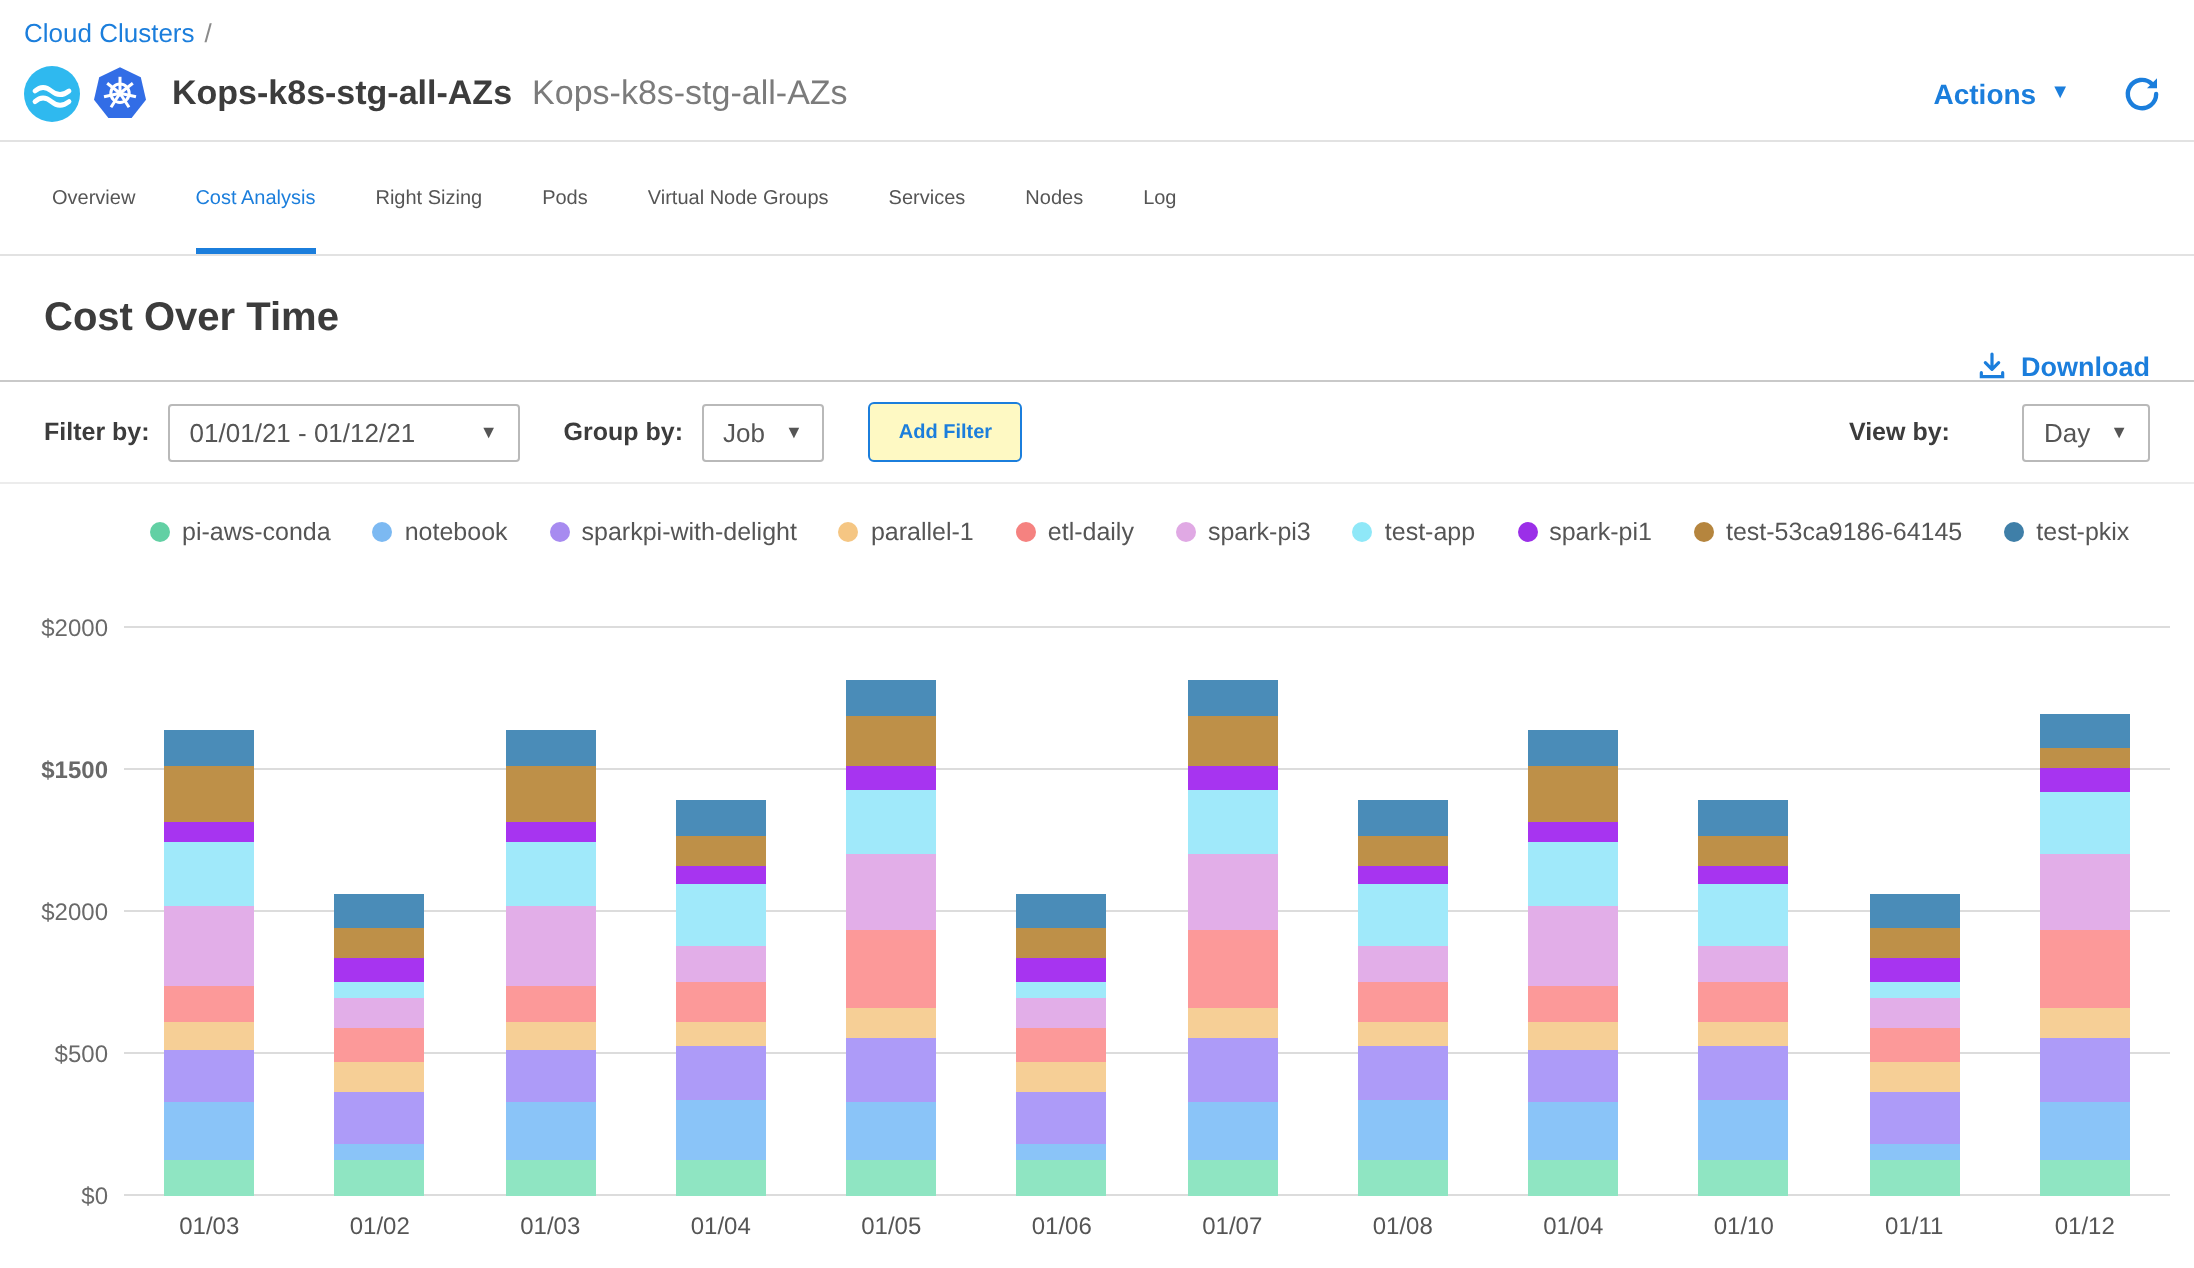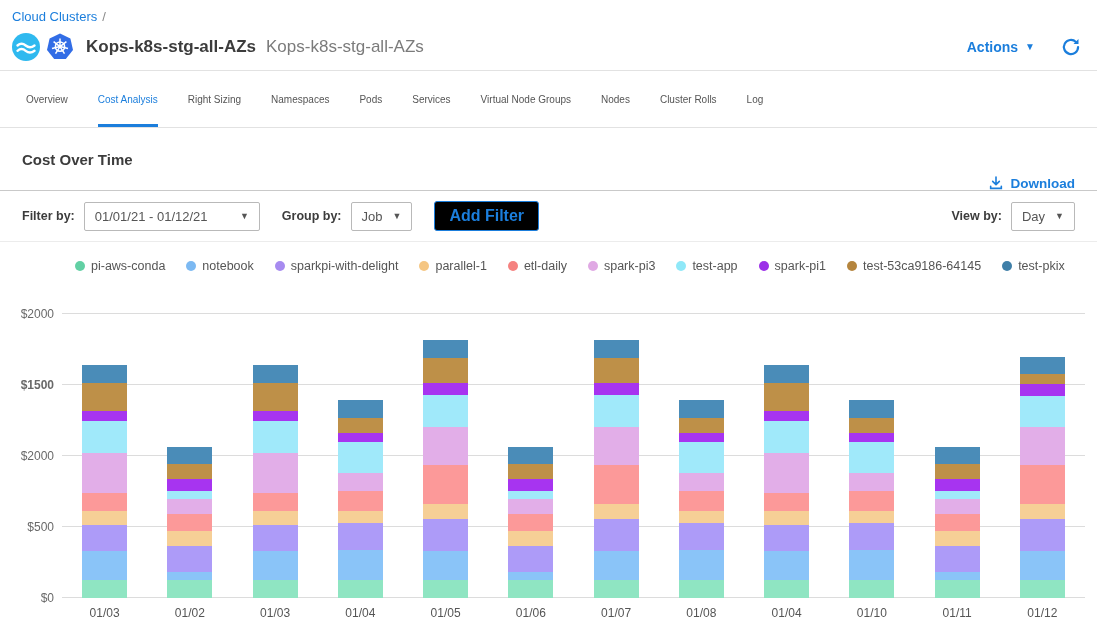--- a/index.html
+++ b/index.html
@@ -28,37 +28,37 @@
 
   
   .tabs { display:flex; align-items:stretch; height:56px; padding-left:26px; gap:30px; }
   .tab { display:flex; align-items:center; font-size:10px; color:#555; cursor:pointer;
     border-bottom:3px solid transparent; padding-top:3px; }
   .tab.active { color:#1b7edc; font-weight:normal; border-bottom-color:#1b7edc; }
 
   
   .section-row { display:flex; align-items:center; justify-content:space-between;
     height:62px; padding:0 22px; }
-  .section-title { font-size:15px; font-weight:bold; color:#3c3c3c; }
+  .section-title { font-size:20px; font-weight:bold; color:#3c3c3c; }
   .download { display:flex; align-items:center; gap:7px; color:#1b7edc; font-weight:bold;
     font-size:13.5px; cursor:pointer;margin-top:48px; }
 
   
   .filter-row { display:flex; align-items:center; height:50px; padding:0 22px; }
   .filter-label { font-size:12.5px; font-weight:bold; color:#3c3c3c; margin-right:9px; }
   .select { display:flex; align-items:center; justify-content:space-between; gap:10px;
     border:1px solid #b9b9b9; border-radius:2px; height:29px; padding:0 10px;
     font-size:13px; color:#555; cursor:pointer; background:#fff; }
   .select .caret { color:#555; font-size:9px; }
   .sel-date { width:176px; margin-right:22px; }
   .sel-small { margin-right:22px; }
-  .btn-outline { border:1px solid #1b7edc; color:#1b7edc; background:#000000; font-weight:bold;
-    font-size:16px; height:30px; padding:0 14px; border-radius:3px; cursor:pointer;
+  .btn-outline { border:1px solid #1b7edc; color:#1b7edc; background:#fef9c3; font-weight:bold;
+    font-size:10px; height:30px; padding:0 14px; border-radius:3px; cursor:pointer;
     font-family:"Liberation Sans", sans-serif; }
-  .filter-right { margin-left:auto; display:flex; align-items:center; }
+  .filter-right { margin-left:auto; display:flex; align-items:center;gap:27px; }
 
   
   .legend-row { display:flex; align-items:center; height:48px; padding-left:75px; gap:21px; flex-wrap:nowrap; }
   .legend-item { display:flex; align-items:center; gap:6px; cursor:pointer; }
   .legend-dot { width:10px; height:10px; border-radius:50%; flex:0 0 auto; }
   .legend-label { font-size:12.5px; color:#555; white-space:nowrap; }
 
   
   .chart { margin-top:24px; }
   .plot { position:relative; height:284px; margin:0 12px 0 62px; }
@@ -114,26 +114,24 @@
     </svg>
   </div>
 </div>
 
 <div class="divider"></div>
 
 <div class="tabs" id="tabs">
     <div class="tab">Overview</div>
     <div class="tab active">Cost Analysis</div>
     <div class="tab">Right Sizing</div>
-    <div class="tab">Namespaces</div>
     <div class="tab">Pods</div>
+    <div class="tab">Virtual Node Groups</div>
     <div class="tab">Services</div>
-    <div class="tab">Virtual Node Groups</div>
     <div class="tab">Nodes</div>
-    <div class="tab">Cluster Rolls</div>
     <div class="tab">Log</div>
   </div>
 <div class="divider"></div>
 
 <div class="section-row">
   <span class="section-title">Cost Over Time</span>
   <div class="download">
     <svg width="16" height="16" viewBox="0 0 24 24">
       <path d="M12 3v10 M7 9.5l5 5 5-5" fill="none" stroke="#1b7edc" stroke-width="2.4" stroke-linecap="round" stroke-linejoin="round"></path>
       <path d="M4 17v3h16v-3" fill="none" stroke="#1b7edc" stroke-width="2.4" stroke-linecap="round"></path>

